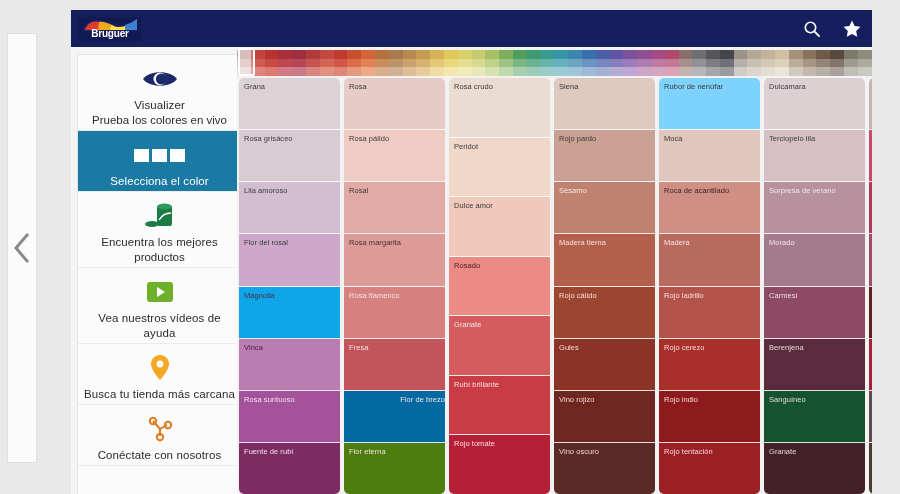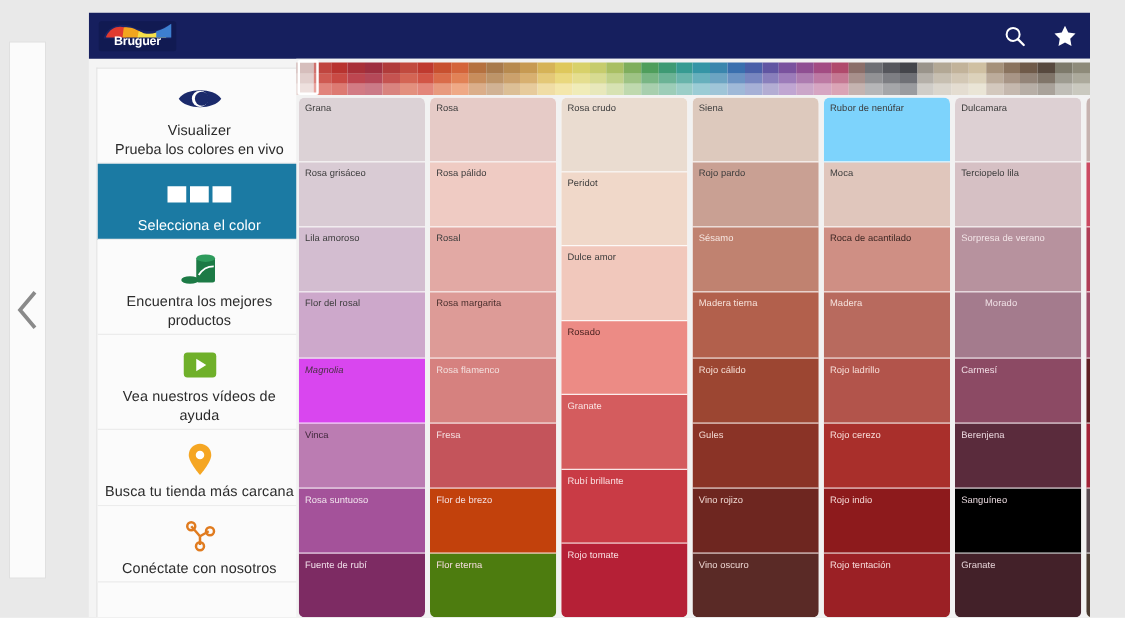--- a/index.html
+++ b/index.html
@@ -487,21 +487,21 @@
             </div>
             <div class="swatch" style="background: rgb(217, 203, 212);">
               <div class="swatch-label" style="color: rgb(59, 59, 59);">Rosa grisáceo</div>
             </div>
             <div class="swatch" style="background: rgb(211, 189, 208);">
               <div class="swatch-label" style="color: rgb(59, 59, 59);">Lila amoroso</div>
             </div>
             <div class="swatch" style="background: rgb(205, 168, 203);">
               <div class="swatch-label" style="color: rgb(59, 59, 59);">Flor del rosal</div>
             </div>
-            <div class="swatch" style="background: #d946ef; font-style: italic;">
+            <div class="swatch" style="background: #0ea5e9;">
               <div class="swatch-label" style="color: rgb(74, 48, 69);">Magnolia</div>
             </div>
             <div class="swatch" style="background: rgb(187, 124, 178);">
               <div class="swatch-label" style="color: rgb(64, 40, 60);">Vinca</div>
             </div>
             <div class="swatch" style="background: rgb(164, 82, 154);">
               <div class="swatch-label" style="color: rgb(241, 228, 238);">Rosa suntuoso</div>
             </div>
             <div class="swatch" style="background: rgb(125, 43, 99);">
               <div class="swatch-label" style="color: rgb(241, 223, 234);">Fuente de rubí</div>
@@ -520,21 +520,21 @@
             </div>
             <div class="swatch" style="background: rgb(221, 155, 151);">
               <div class="swatch-label" style="color: rgb(74, 47, 45);">Rosa margarita</div>
             </div>
             <div class="swatch" style="background: rgb(214, 129, 127);">
               <div class="swatch-label" style="color: rgb(243, 224, 222);">Rosa flamenco</div>
             </div>
             <div class="swatch" style="background: rgb(196, 84, 91);">
               <div class="swatch-label" style="color: rgb(245, 225, 226);">Fresa</div>
             </div>
-            <div class="swatch" style="background: #c2410c;">
+            <div class="swatch" style="background: #0369a1; text-align: right;">
               <div class="swatch-label" style="color: rgb(245, 223, 225);">Flor de brezo</div>
             </div>
             <div class="swatch" style="background: #4d7c0f;">
               <div class="swatch-label" style="color: rgb(247, 221, 224);">Flor eterna</div>
             </div>
           </div>
           <div class="col-gap"></div>
           <div class="swatch-col">
             <div class="swatch" style="background: rgb(234, 220, 208);">
               <div class="swatch-label" style="color: rgb(59, 59, 59);">Rosa crudo</div>
@@ -617,29 +617,29 @@
             <div class="swatch" style="background: rgb(221, 208, 211);">
               <div class="swatch-label" style="color: rgb(59, 59, 59);">Dulcamara</div>
             </div>
             <div class="swatch" style="background: rgb(214, 192, 196);">
               <div class="swatch-label" style="color: rgb(59, 59, 59);">Terciopelo lila</div>
             </div>
             <div class="swatch" style="background: rgb(183, 146, 158);">
               <div class="swatch-label" style="color: rgb(242, 228, 231);">Sorpresa de verano</div>
             </div>
             <div class="swatch" style="background: rgb(164, 123, 141);">
-              <div class="swatch-label" style="color: rgb(241, 226, 231); margin-left: 19px;">Morado</div>
+              <div class="swatch-label" style="color: rgb(241, 226, 231);">Morado</div>
             </div>
             <div class="swatch" style="background: rgb(140, 74, 100);">
               <div class="swatch-label" style="color: rgb(240, 220, 228);">Carmesí</div>
             </div>
             <div class="swatch" style="background: rgb(90, 43, 60);">
               <div class="swatch-label" style="color: rgb(234, 214, 221);">Berenjena</div>
             </div>
-            <div class="swatch" style="background: #000000;">
+            <div class="swatch" style="background: #14532d;">
               <div class="swatch-label" style="color: rgb(232, 216, 221);">Sanguíneo</div>
             </div>
             <div class="swatch" style="background: rgb(67, 33, 41);">
               <div class="swatch-label" style="color: rgb(230, 211, 215);">Granate</div>
             </div>
           </div>
           <div class="col-gap"></div>
           <div class="swatch-col partial">
             <div class="swatch" style="background: rgb(198, 179, 176);"></div>
             <div class="swatch" style="background: rgb(203, 74, 98);"></div>

